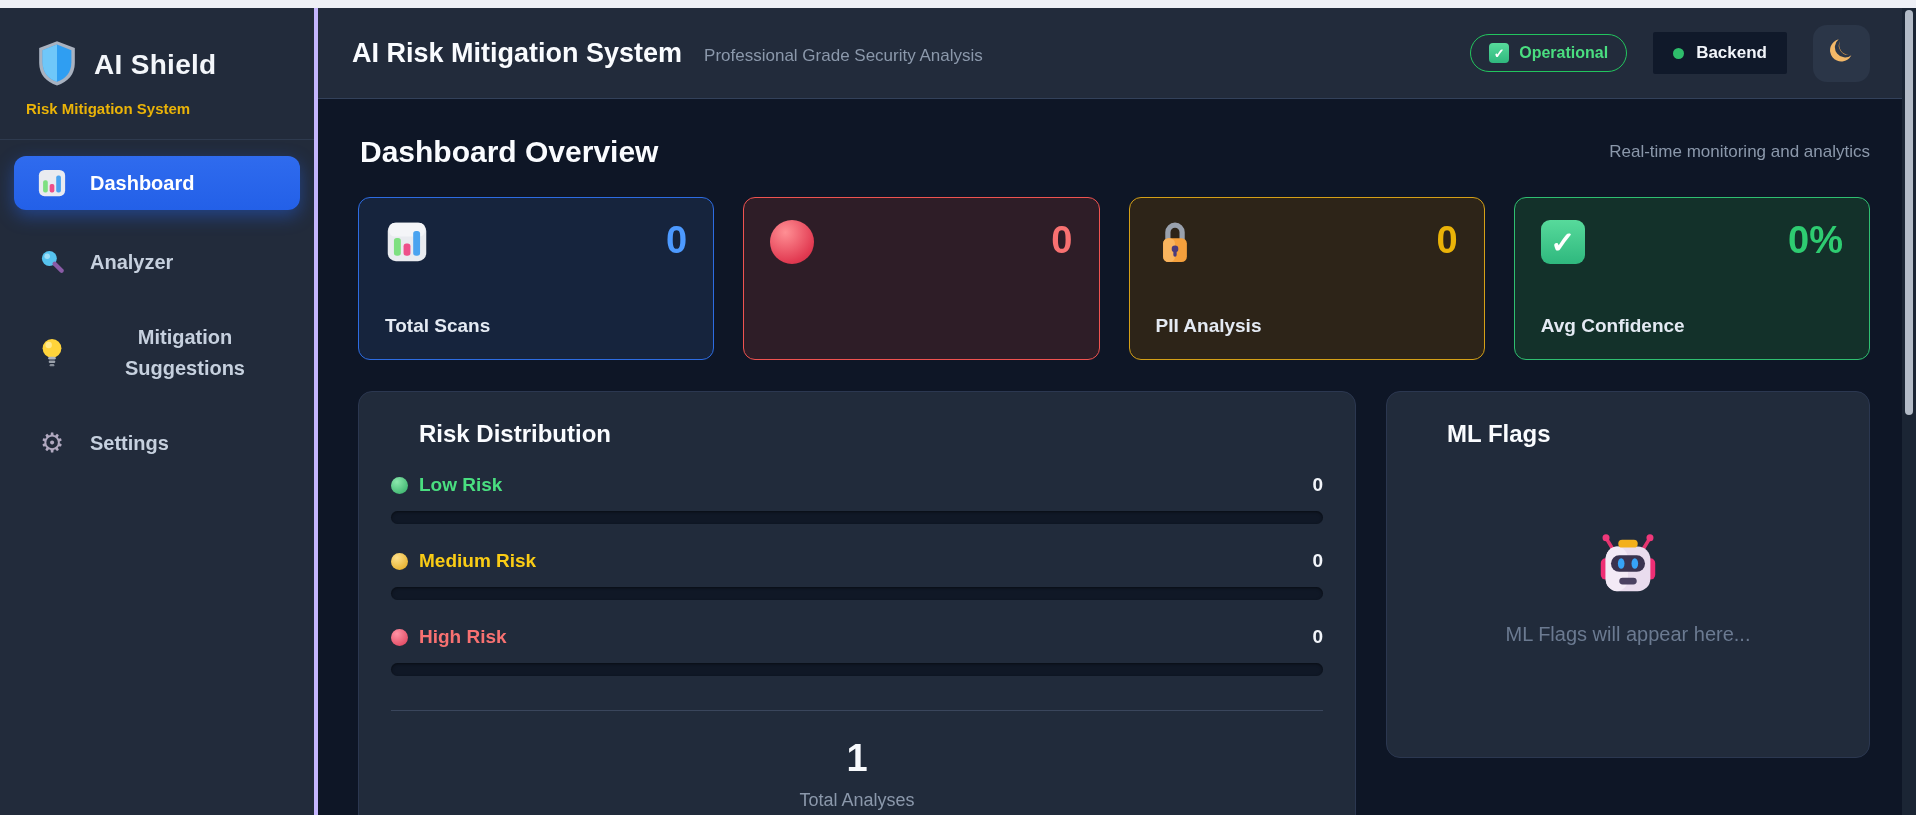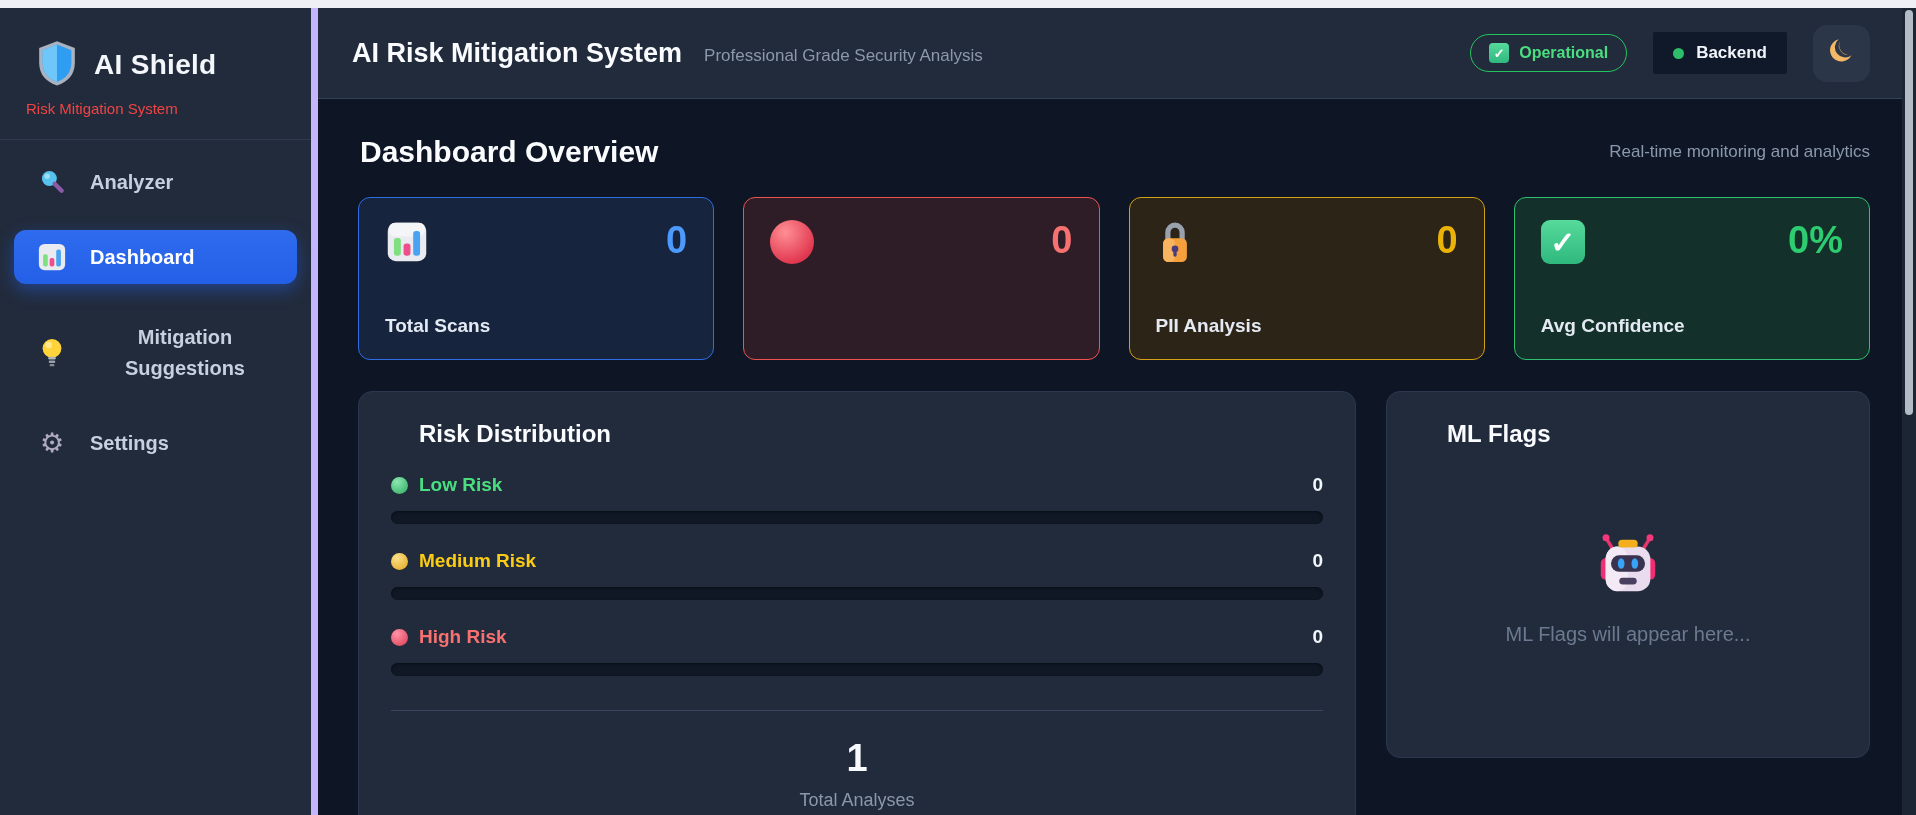--- a/index.html
+++ b/index.html
@@ -3,25 +3,25 @@
 <meta charset="utf-8">
 <style>
   * { margin:0; padding:0; box-sizing:border-box; }
   html,body { width:1916px; height:815px; overflow:hidden; background:#0e1626;
     font-family:"Liberation Sans", sans-serif; color:#e5eaf2; }
 
   .top-strip { height:8px; width:100%; background:#eef0f6; }
   .frame { display:flex; height:807px; }
 
   
-  .sidebar { width:318px; background:#222b3b; border-right:7px solid #c4b5fd;
+  .sidebar { width:318px; background:#222b3b; border-right:4px solid #c4b5fd;
     padding:24px 14px 0 14px; flex-shrink:0; }
   .logo-row { display:flex; align-items:center; gap:16px; padding:8px 6px 0 22px; }
   .logo-title { font-size:28px; font-weight:bold; color:#f3f6fa; letter-spacing:.3px; }
-  .logo-sub { font-size:15px; color:#ef4444; padding:10px 0 0 12px; }
+  .logo-sub { font-size:15px; color:#eab308; padding:10px 0 0 12px;font-weight:bold; }
   .sidebar-divider { border-bottom:1px solid #2e3a4e; margin:22px -14px 16px -14px; }
 
   .nav-item { display:flex; align-items:center; gap:22px; padding:12px 16px 12px 22px;
     border-radius:12px; margin-bottom:22px; cursor:pointer; min-height:50px; }
   .nav-item .nav-ico { width:32px; display:flex; justify-content:center; flex-shrink:0; }
   .nav-label { font-size:20px; font-weight:600; color:#c6d0de; white-space:nowrap; }
   .nav-item.active { background:linear-gradient(180deg,#2f6bee,#2360e8);
     box-shadow:0 6px 18px rgba(37,99,235,.45); margin-bottom:26px; }
   .nav-item.active .nav-label { color:#ffffff; font-weight:bold; }
   .nav-label.wrap { white-space:normal; width:158px; text-align:center; line-height:1.55; margin-left:16px; }
@@ -116,41 +116,41 @@
           <path d="M18 1 L33.5 7 V20 C33.5 30 27.5 36.5 18 39.5 C8.5 36.5 2.5 30 2.5 20 V7 Z" fill="#a9b2c0"></path>
           <path d="M18 4 L30.5 9 V19.5 C30.5 28 25.5 33.7 18 36.4 C10.5 33.7 5.5 28 5.5 19.5 V9 Z" fill="#2f9ef2"></path>
           <path d="M18 4 L18 36.4 C10.5 33.7 5.5 28 5.5 19.5 V9 Z" fill="#6fc7f9"></path>
         </svg>
       </span>
       <span class="logo-title">AI Shield</span>
     </div>
     <div class="logo-sub">Risk Mitigation System</div>
     <div class="sidebar-divider"></div>
 
-    <div class="nav-item">
-      <span class="nav-ico">
-        <svg width="28" height="28" viewBox="0 0 32 32">
-          <circle cx="13" cy="12" r="8.5" fill="#56c3ef"></circle>
-          <circle cx="10.5" cy="9.5" r="3.2" fill="#9fdef7"></circle>
-          <path d="M19 18 L27 26" stroke="#8a5ba6" stroke-width="5" stroke-linecap="round"></path>
-        </svg>
-      </span>
-      <span class="nav-label">Analyzer</span>
-    </div>
-
     <div class="nav-item active">
       <span class="nav-ico">
         <svg width="30" height="30" viewBox="0 0 32 32">
           <rect x="2" y="2" width="28" height="28" rx="6" fill="#e9ebf0"></rect>
           <rect x="6.5" y="13" width="5" height="13" rx="2" fill="#7ee081"></rect>
           <rect x="13.5" y="17" width="5" height="9" rx="2" fill="#ee4f8a"></rect>
           <rect x="20.5" y="8" width="5" height="18" rx="2" fill="#4aa3f0"></rect>
         </svg>
       </span>
       <span class="nav-label">Dashboard</span>
+    </div>
+
+    <div class="nav-item">
+      <span class="nav-ico">
+        <svg width="28" height="28" viewBox="0 0 32 32">
+          <circle cx="13" cy="12" r="8.5" fill="#56c3ef"></circle>
+          <circle cx="10.5" cy="9.5" r="3.2" fill="#9fdef7"></circle>
+          <path d="M19 18 L27 26" stroke="#8a5ba6" stroke-width="5" stroke-linecap="round"></path>
+        </svg>
+      </span>
+      <span class="nav-label">Analyzer</span>
     </div>
 
     <div class="nav-item">
       <span class="nav-ico">
         <svg width="26" height="32" viewBox="0 0 26 34">
           <circle cx="13" cy="12" r="10" fill="#ffd43b"></circle>
           <circle cx="9.5" cy="8.5" r="3.4" fill="#ffe98c"></circle>
           <rect x="9" y="21" width="8" height="3" rx="1.5" fill="#aeb4bd"></rect>
           <rect x="9.5" y="25" width="7" height="2.6" rx="1.3" fill="#9aa0aa"></rect>
           <rect x="10.5" y="28.6" width="5" height="2.6" rx="1.3" fill="#868d98"></rect>

